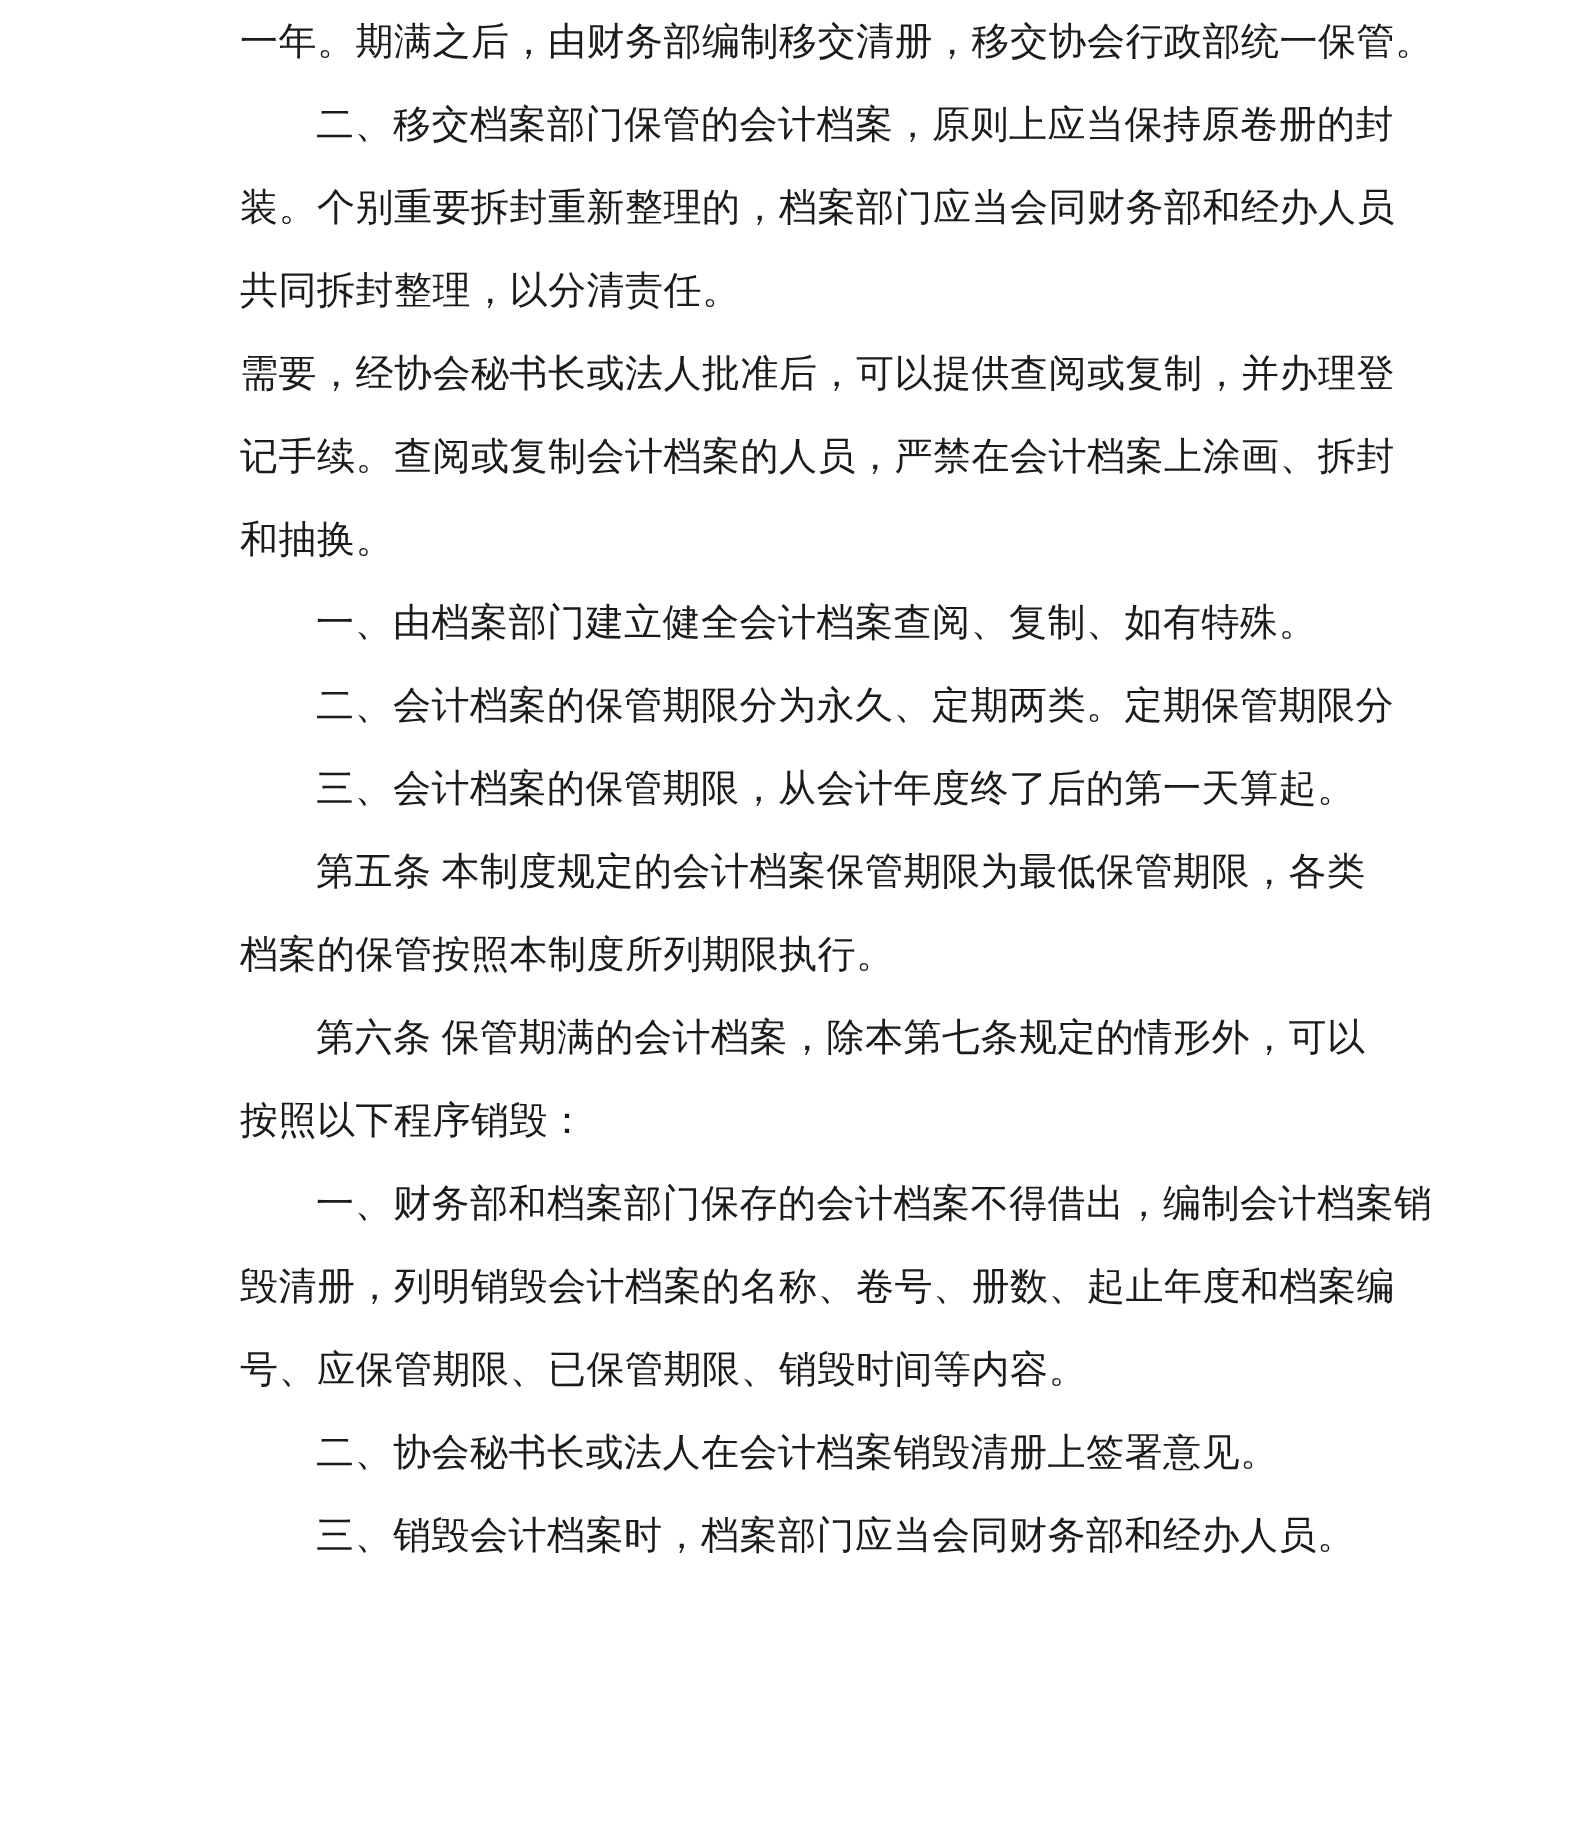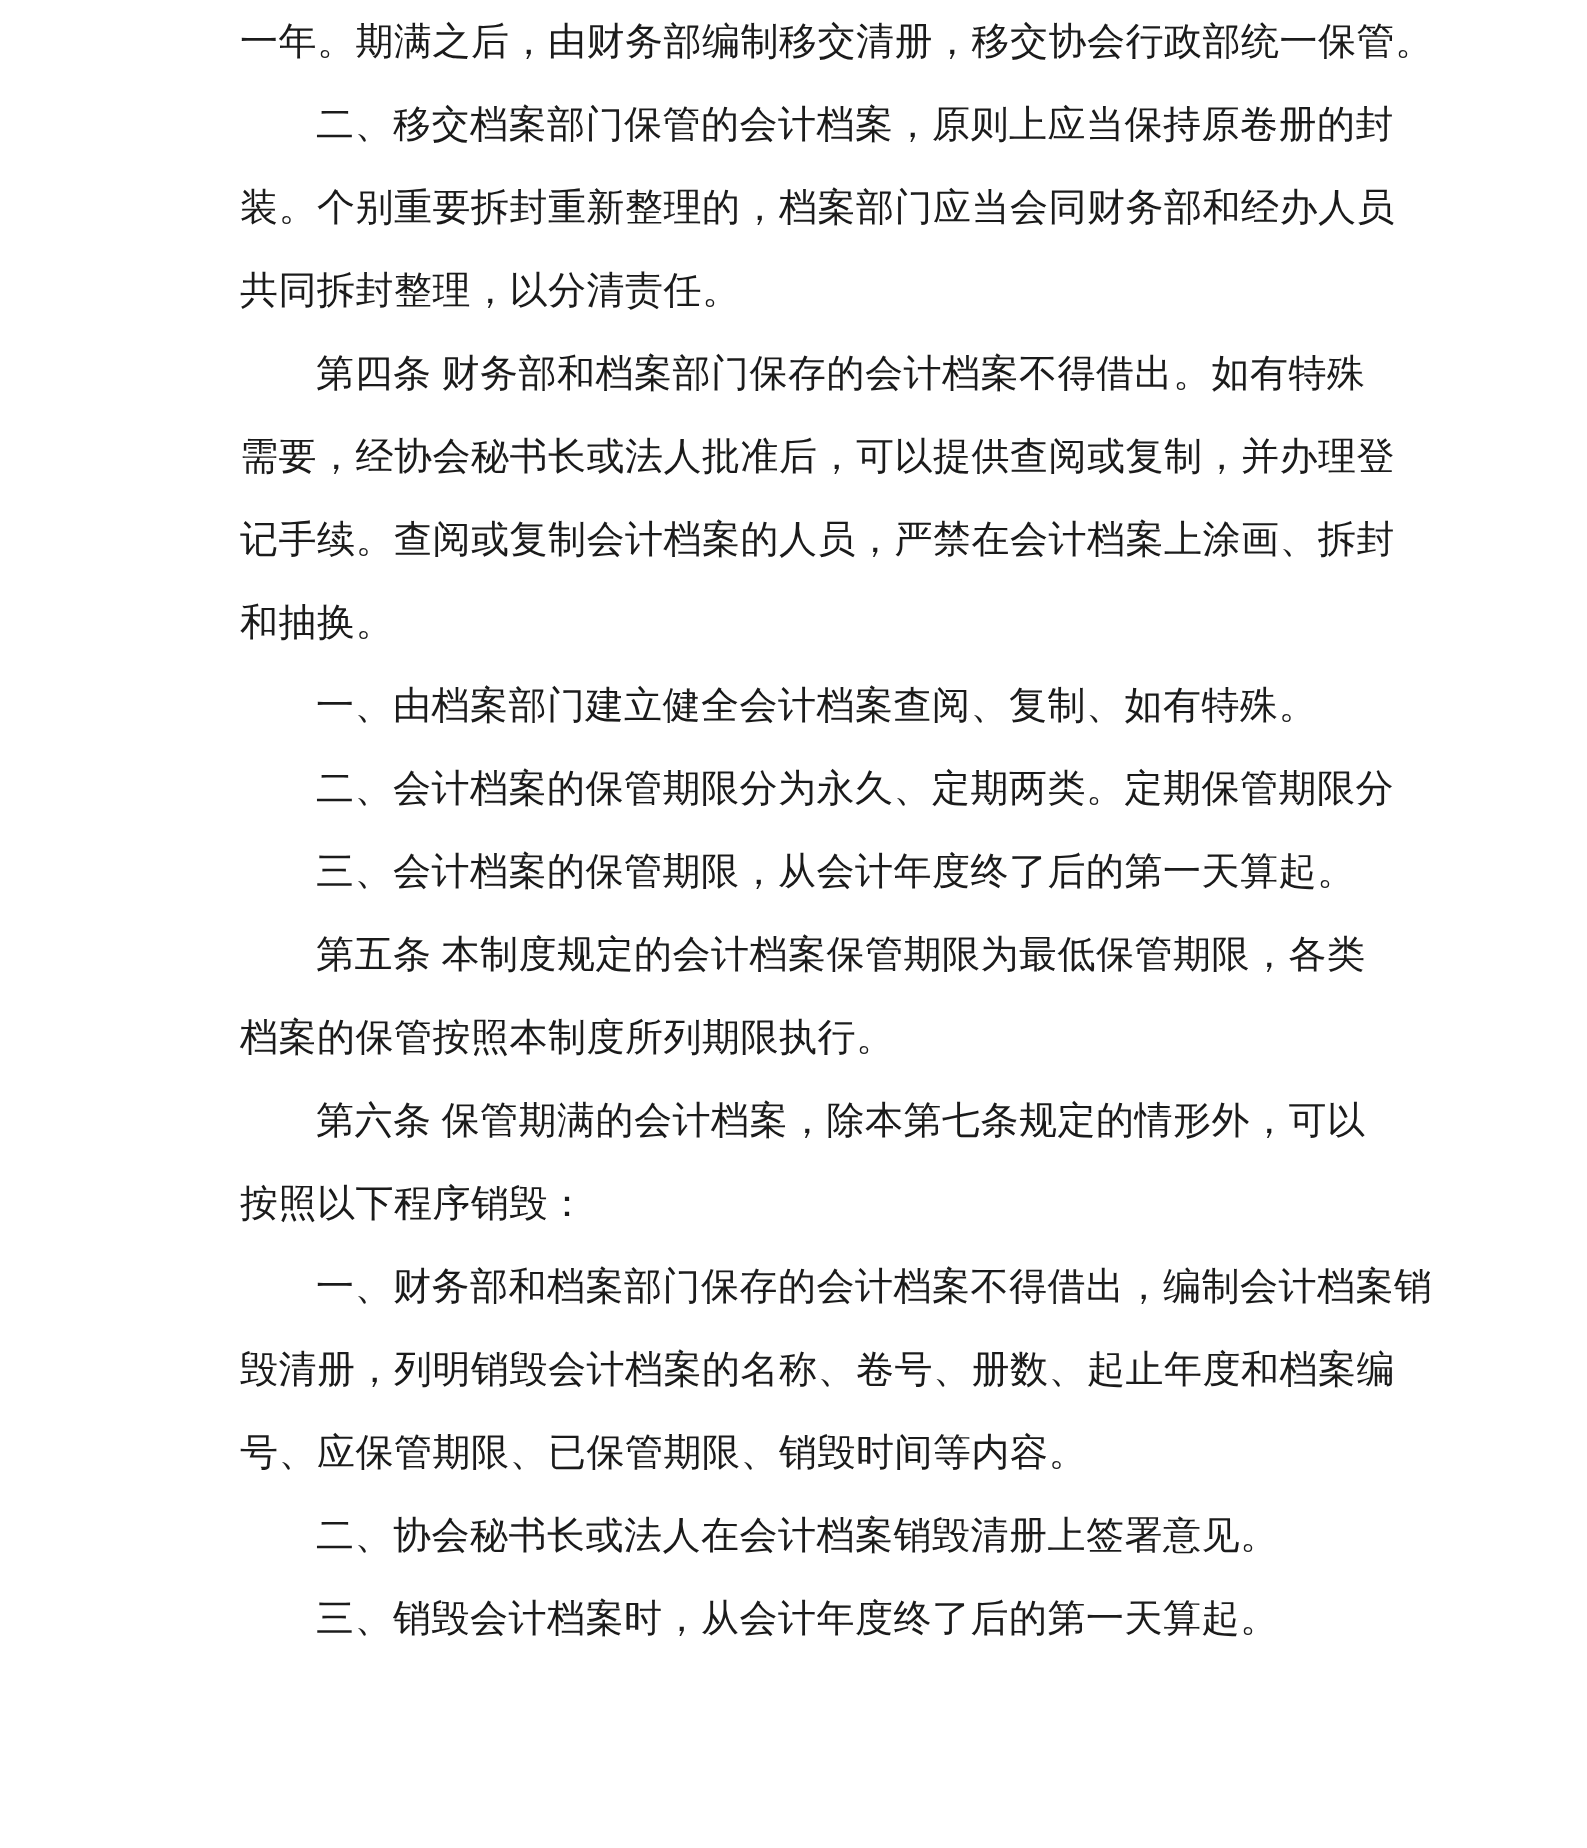--- a/index.html
+++ b/index.html
@@ -37,30 +37,29 @@
 </style>
 </head>
 <body>
 
 <div class="page">
   <div class="doc-body" id="doc-body">
       <div class="line">一年。期满之后，由财务部编制移交清册，移交协会行政部统一保管。</div>
       <div class="line indent">二、移交档案部门保管的会计档案，原则上应当保持原卷册的封</div>
       <div class="line">装。个别重要拆封重新整理的，档案部门应当会同财务部和经办人员</div>
       <div class="line">共同拆封整理，以分清责任。</div>
-      <div class="line indent">第四条 财务部和档案部门保存的会计档案不得借出。如有特殊</div>
       <div class="line">需要，经协会秘书长或法人批准后，可以提供查阅或复制，并办理登</div>
       <div class="line">记手续。查阅或复制会计档案的人员，严禁在会计档案上涂画、拆封</div>
       <div class="line">和抽换。</div>
       <div class="line indent">一、由档案部门建立健全会计档案查阅、复制、如有特殊。</div>
       <div class="line indent">二、会计档案的保管期限分为永久、定期两类。定期保管期限分</div>
       <div class="line indent">三、会计档案的保管期限，从会计年度终了后的第一天算起。</div>
       <div class="line indent">第五条 本制度规定的会计档案保管期限为最低保管期限，各类</div>
       <div class="line">档案的保管按照本制度所列期限执行。</div>
       <div class="line indent">第六条 保管期满的会计档案，除本第七条规定的情形外，可以</div>
       <div class="line">按照以下程序销毁：</div>
       <div class="line indent">一、财务部和档案部门保存的会计档案不得借出，编制会计档案销</div>
       <div class="line">毁清册，列明销毁会计档案的名称、卷号、册数、起止年度和档案编</div>
       <div class="line">号、应保管期限、已保管期限、销毁时间等内容。</div>
       <div class="line indent">二、协会秘书长或法人在会计档案销毁清册上签署意见。</div>
-      <div class="line indent">三、销毁会计档案时，从会计年度终了后的第一天算起。</div>
+      <div class="line indent">三、销毁会计档案时，档案部门应当会同财务部和经办人员。</div>
     </div>
 </div>
 
 </body></html>

